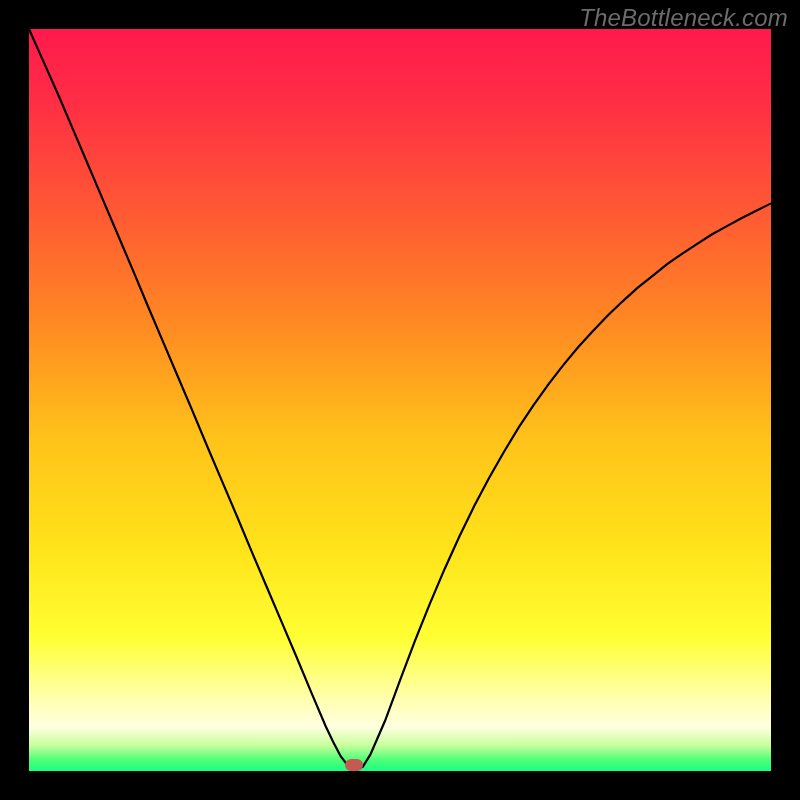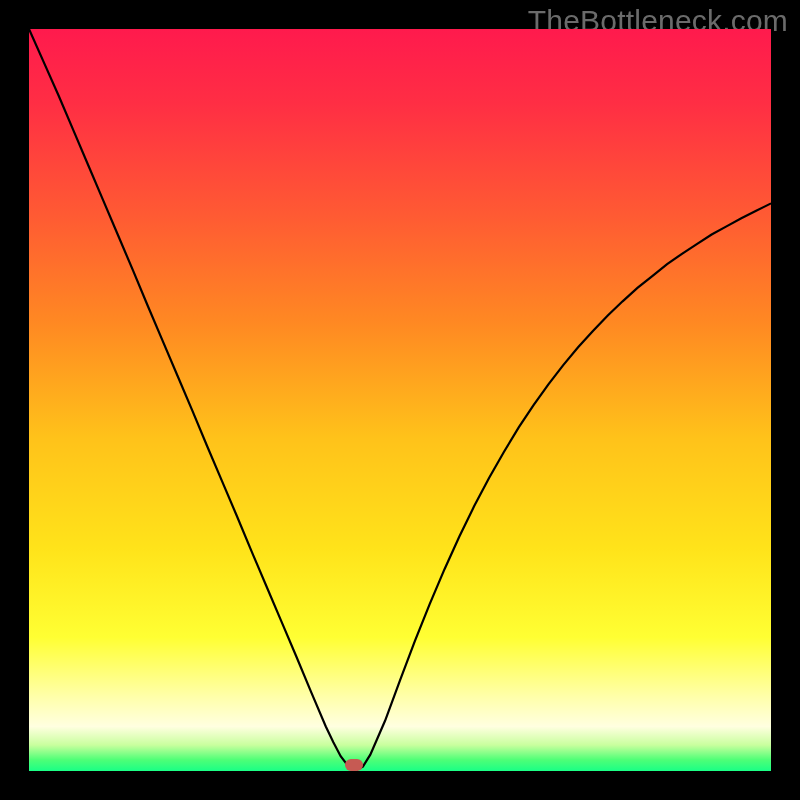--- a/index.html
+++ b/index.html
@@ -25,24 +25,25 @@
     top: 29px;
     width: 742px;
     height: 742px;
     overflow: hidden;
   }
   .watermark {
     position: absolute;
     top: 4px;
     right: 12px;
     color: #6b6b6b;
-    font-size: 30px;
+    font-size: 24px;
     font-weight: 400;
     letter-spacing: 0.2px;
     font-family: Arial, Helvetica, sans-serif;
+    font-style: italic;
   }
   .marker {
     position: absolute;
     width: 18px;
     height: 12px;
     background: #c65a53;
     border-radius: 6px;
     transform: translate(-50%, -50%);
   }
   svg.curve {

